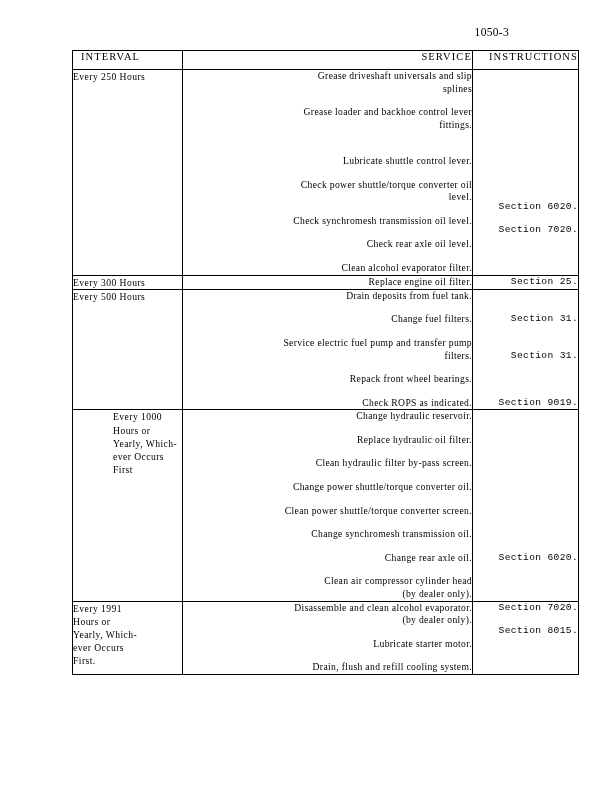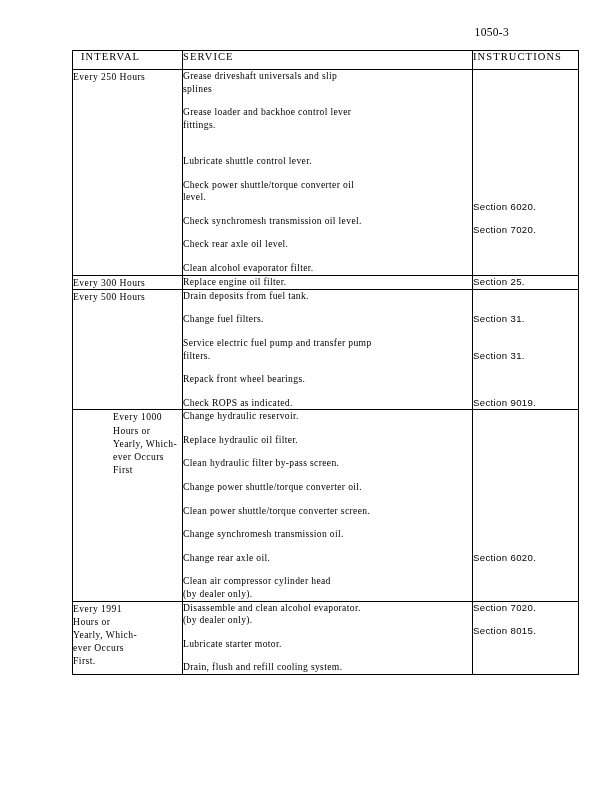--- a/index.html
+++ b/index.html
@@ -40,21 +40,21 @@
     table-layout: fixed;
     font-size: 9.3px;
     border-radius: 6px;
   }
   table.maint td, table.maint th {
     border: 1px solid #000000;
     vertical-align: top;
     padding: 0;
   }
   th.hdr {
-    text-align: left;
+    text-align: right;
     font-weight: normal;
     font-family: "Liberation Serif", serif;
     font-size: 10.5px;
     letter-spacing: 1.1px;
     padding: 5px 0 5px 0;
     height: 18px;
   }
   th.hdr.left {
     text-align: left;
     padding-left: 8px;
@@ -72,28 +72,29 @@
     margin-left: 34px;
   }
   td.service {
     padding: 8px 6px 8px 9px;
     font-family: "Liberation Serif", serif;
     font-size: 9.6px;
     letter-spacing: 0.35px;
   }
   td.instr {
     padding: 8px 6px 8px 9px;
-    font-family: Liberation Sans, sans-serif;
+    font-family: Liberation Mono, monospace;
     font-size: 9.6px;
     letter-spacing: 0.35px;
   }
   .svc-line {
     line-height: 12.6px;
     margin-bottom: 11px;
     white-space: pre-line;
+    text-align: right;
   }
   .svc-line:last-child { margin-bottom: 0; }
   .spacer-line { height: 12.6px; }
 </style>
 </head>
 <body>
 
 <div class="page">
 
   <div class="page-number">1050-3</div>

